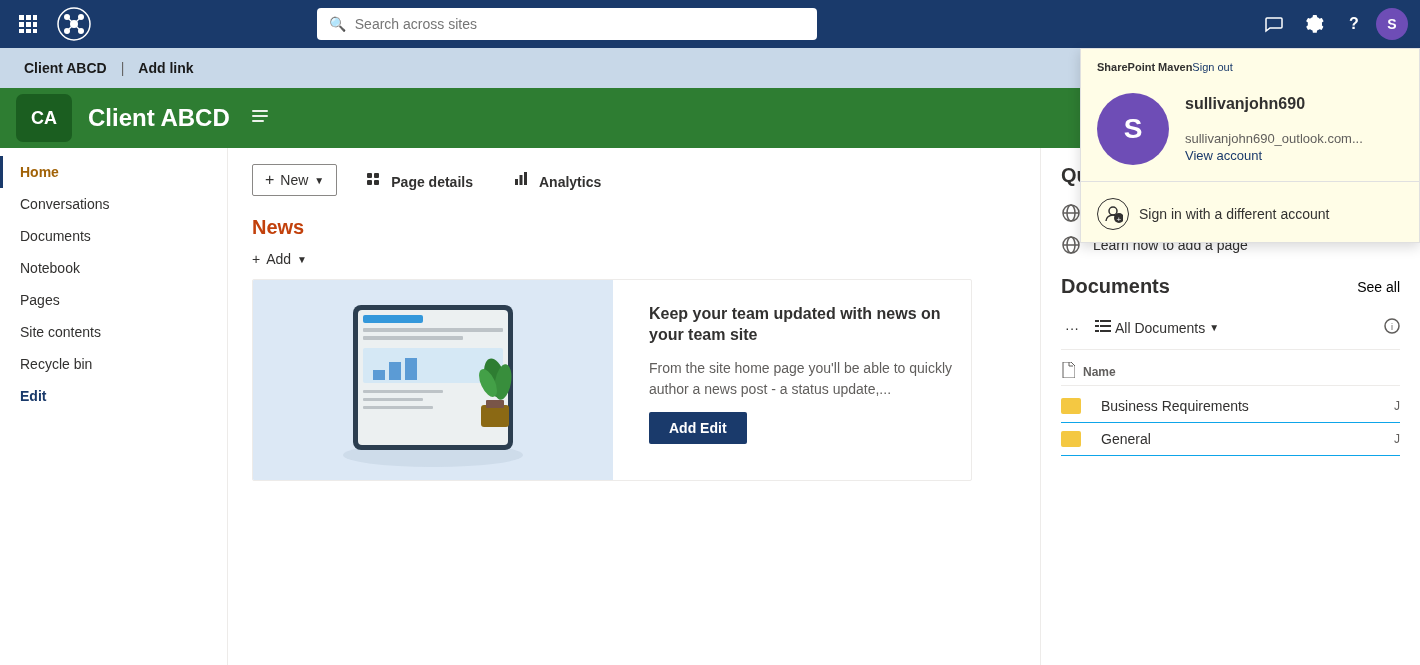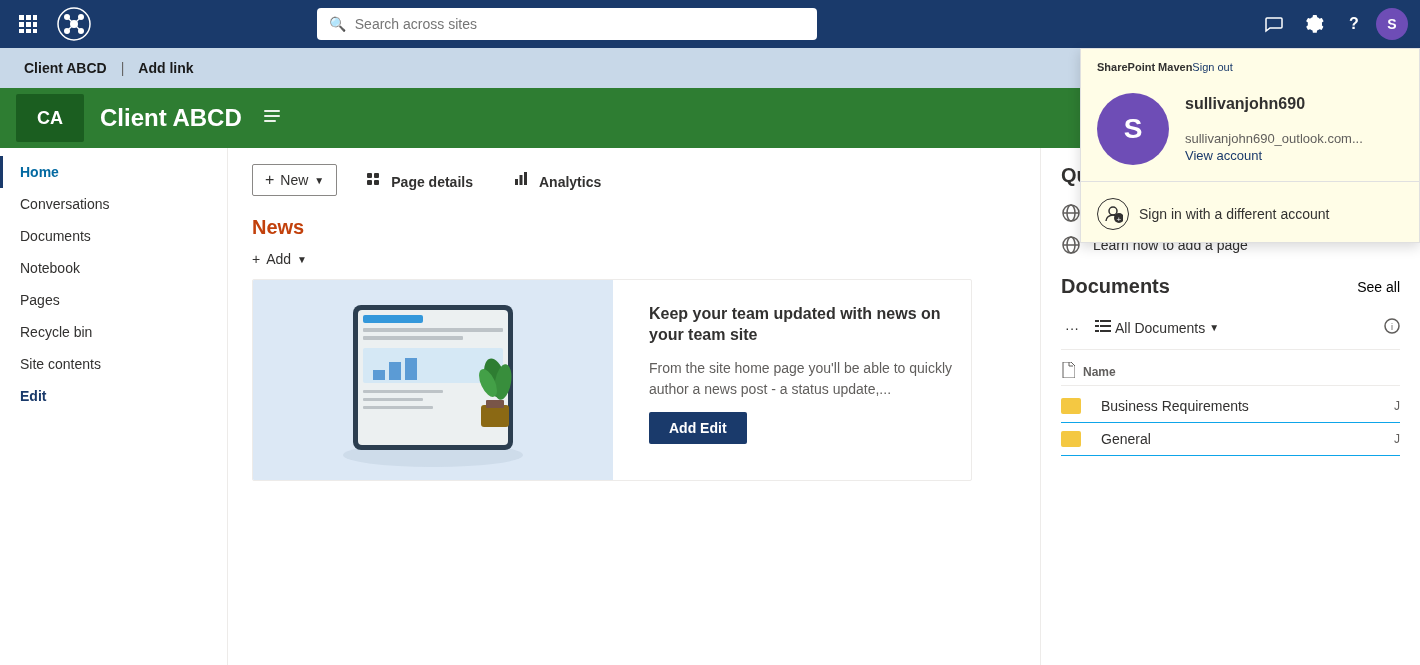--- a/index.html
+++ b/index.html
@@ -113,30 +113,30 @@
     
     .site-header {
       background: #2e7d32;
       height: 60px;
       display: flex;
       align-items: center;
       padding: 0 16px;
       gap: 16px;
     }
     .site-logo {
-      width: 68px;
+      width: 56px;
       height: 48px;
       background: #1b5e20;
       display: flex;
       align-items: center;
       justify-content: center;
       font-weight: 700;
       font-size: 18px;
       color: #fff;
-      border-radius: 2px;
+      border-radius: 7px;
       flex-shrink: 0;
     }
     .site-title {
       color: #fff;
       font-size: 24px;
       font-weight: 600;
     }
     .site-header-icon {
       color: #fff;
       font-size: 18px;
@@ -162,21 +162,21 @@
     .sidebar-item {
       display: flex;
       align-items: center;
       padding: 8px 20px;
       font-size: 14px;
       cursor: pointer;
       color: #323130;
     }
     .sidebar-item.active {
       font-weight: 600;
-      color: #0369a1;
+      color: #a16207;
       border-left: 3px solid #1a3a6b;
       padding-left: 17px;
     }
     .sidebar-item.edit-link {
       color: #1a3a6b;
       font-weight: 600;
     }
 
     
     .content-area {
@@ -558,24 +558,24 @@
     <div class="sidebar-item">
       <span>Documents</span>
     </div>
     <div class="sidebar-item">
       <span>Notebook</span>
     </div>
     <div class="sidebar-item">
       <span>Pages</span>
     </div>
     <div class="sidebar-item">
+      <span>Site contents</span>
+    </div>
+    <div class="sidebar-item">
       <span>Recycle bin</span>
-    </div>
-    <div class="sidebar-item">
-      <span>Site contents</span>
     </div>
     <div class="sidebar-item edit-link">
       <span>Edit</span>
     </div>
   </div>
 
   <div class="content-area">
 
     <div class="content-toolbar">
       <button class="toolbar-btn">

